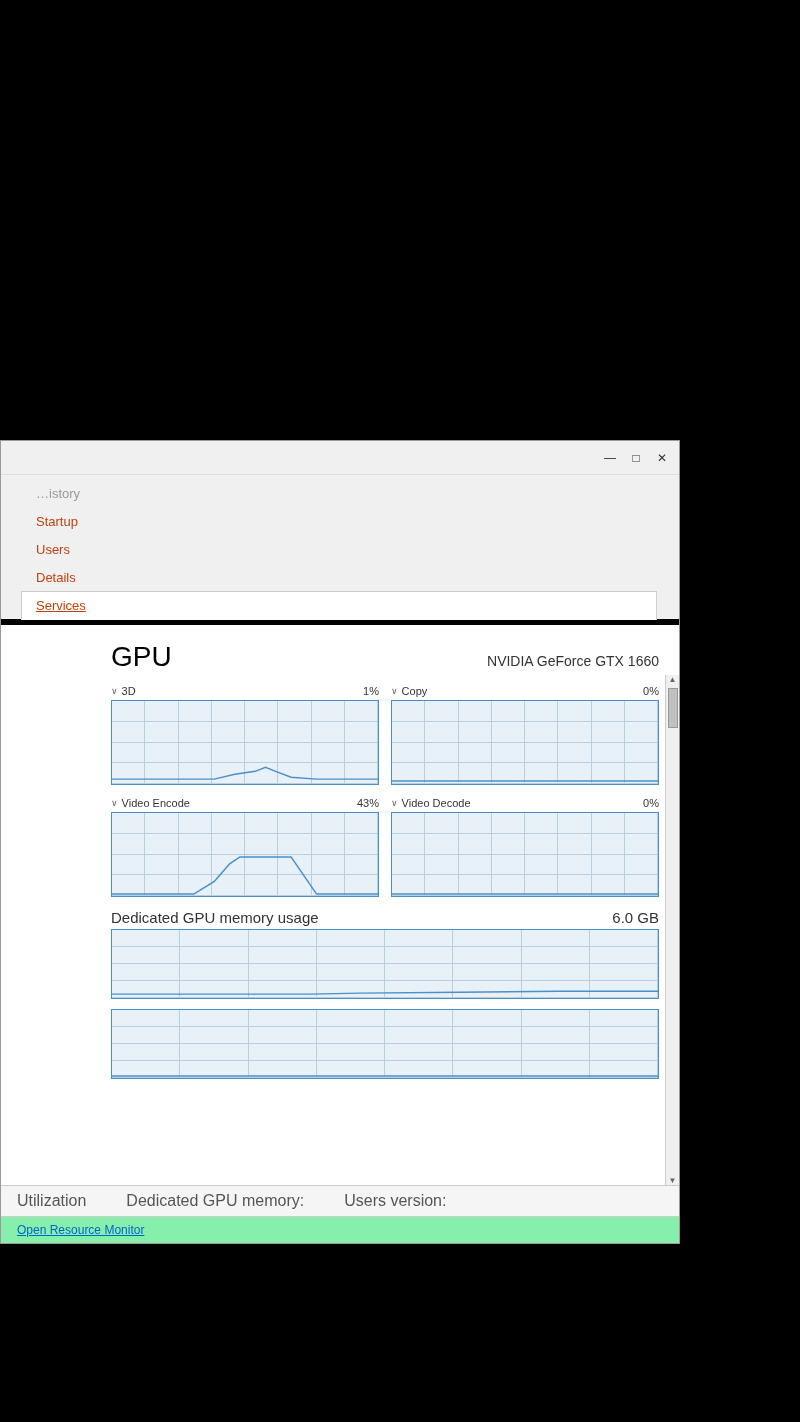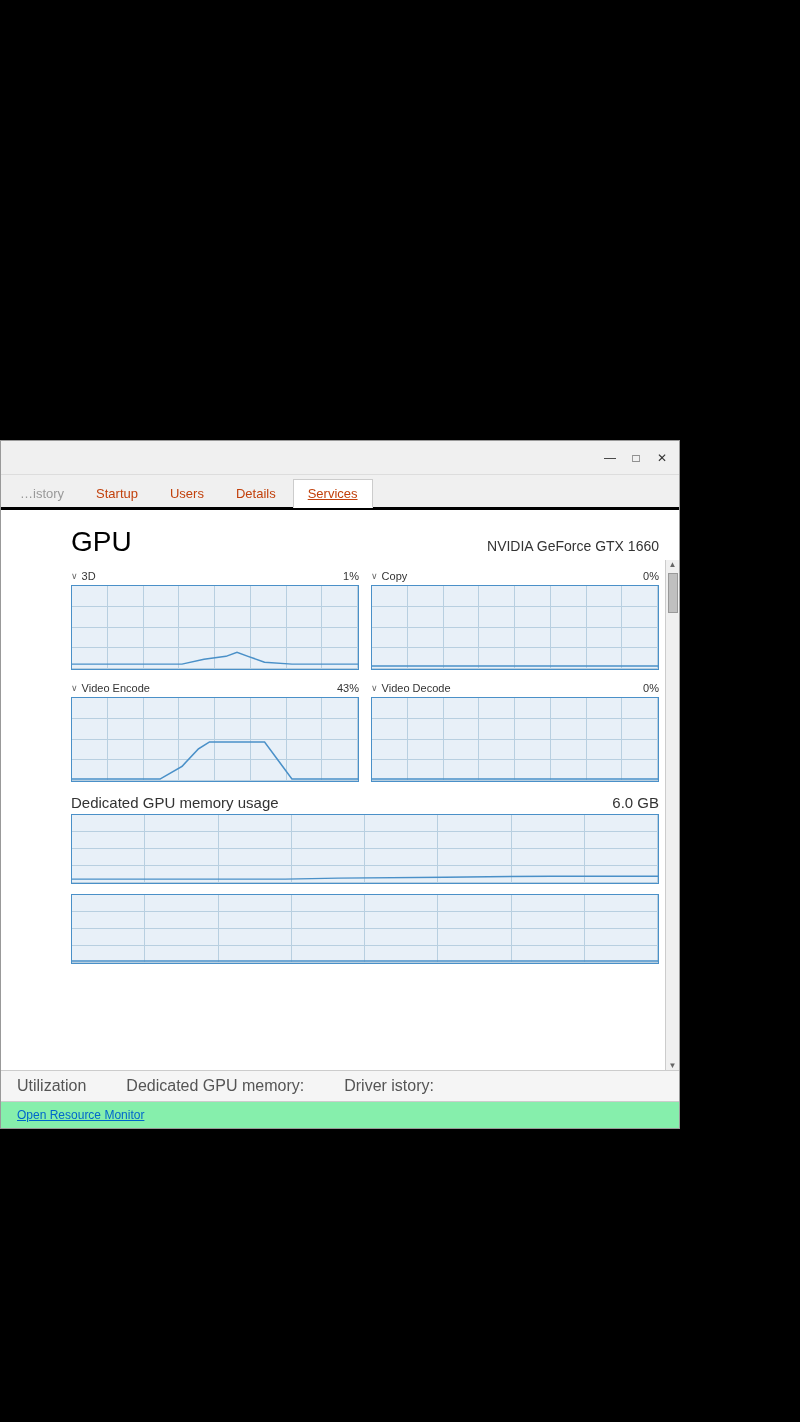--- a/index.html
+++ b/index.html
@@ -46,23 +46,24 @@
       font-size: 12px;
       cursor: pointer;
       color: #333;
       border: none;
       background: transparent;
     }
 
     .tabs {
       display: flex;
       background: #f0f0f0;
-      border-bottom: 3px solid #000000;
-      padding: 0 4px;
+      border-bottom: 6px solid #000000;
+      padding: 0 20px;
       padding-top: 4px;
+      flex-direction: column;
     }
 
     .tab {
       padding: 6px 14px;
       font-size: 13px;
       cursor: pointer;
       border: 1px solid transparent;
       border-bottom: none;
       color: #c2410c;
       background: transparent;
@@ -264,21 +265,21 @@
     <div class="tab">…istory</div>
     <div class="tab">Startup</div>
     <div class="tab">Users</div>
     <div class="tab">Details</div>
     <div class="tab active">Services</div>
   </div>
 
   <div style="position:relative;">
     <div class="sidebar-item">ce G...</div>
 
-    <div class="content" style="margin-left: 0; padding-left: 70px;">
+    <div class="content" style="margin-left: 0; padding-left: 110px;">
 
       <div class="gpu-header">
         <span class="gpu-title">GPU</span>
         <span class="gpu-model">NVIDIA GeForce GTX 1660</span>
       </div>
 
       <div class="charts-grid">
 
         <div class="chart-section">
           <div class="chart-label">
@@ -574,17 +575,17 @@
     <div class="scrollbar">
       <span class="scrollbar-arrow">▲</span>
       <div class="scrollbar-thumb"></div>
       <span class="scrollbar-arrow" style="margin-top: auto;">▼</span>
     </div>
   </div>
 
   <div class="bottom-bar">
     <span>Utilization</span>
     <span>Dedicated GPU memory:</span>
-    <span>Driver istory:</span>
+    <span>Users version:</span>
   </div>
 
   <div class="open-resource-monitor">Open Resource Monitor</div>
 </div>
 
 </body></html>

